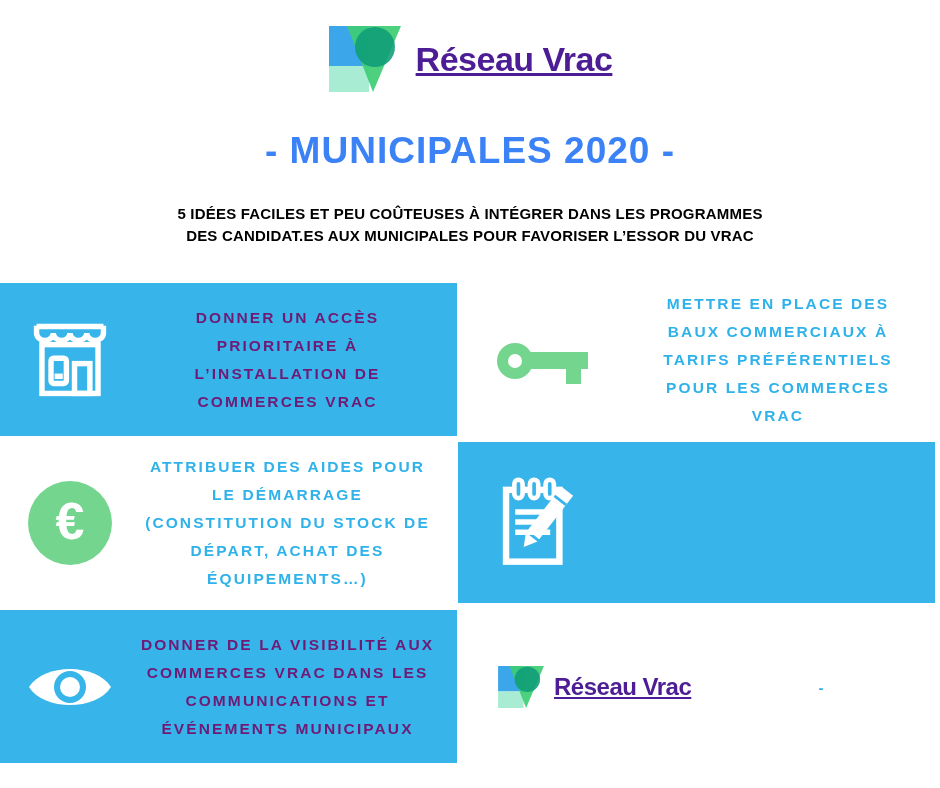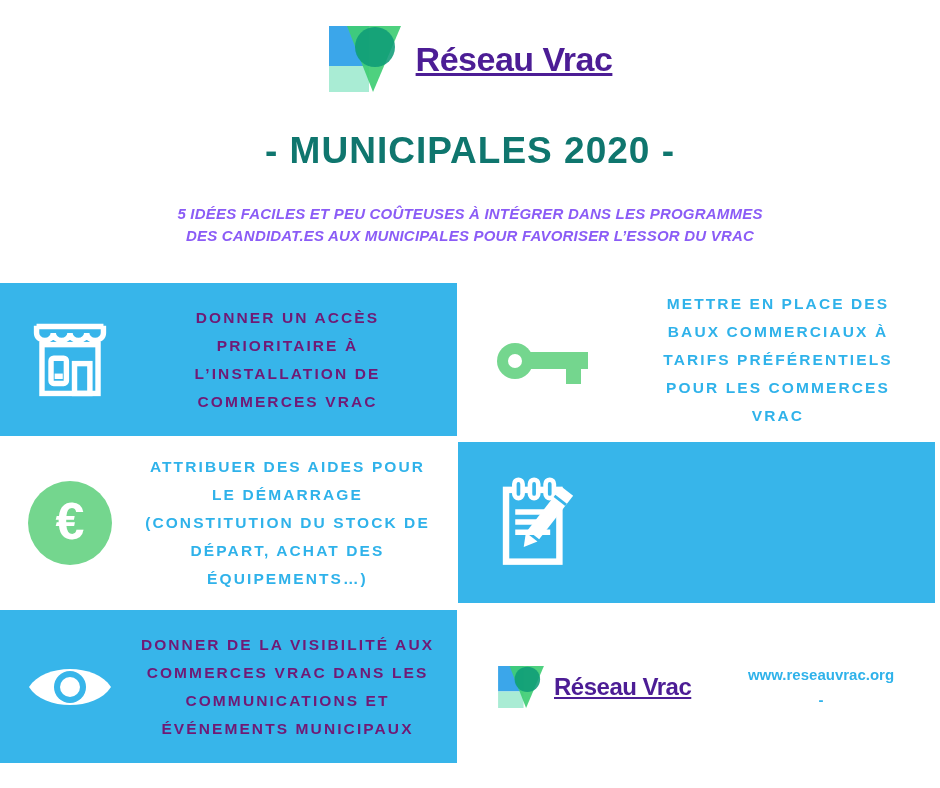--- a/index.html
+++ b/index.html
@@ -14,27 +14,27 @@
   .header-logo{
     position:absolute;top:26px;left:0;width:100%;
     display:flex;align-items:center;justify-content:center;gap:14px;
   }
   .logo-mark{display:block;}
   .logo-text{
     color:#4c1d95;font-size:34px;font-weight:bold;letter-spacing:-0.5px;text-decoration:underline;
   }
   .title{
     position:absolute;top:130px;left:0;width:100%;
-    text-align:center;color:#0f766e;font-size:37px;font-weight:800;
+    text-align:center;color:#3b82f6;font-size:37px;font-weight:800;
     letter-spacing:1px;
   }
   .subtitle{
     position:absolute;top:203px;left:0;width:100%;
-    text-align:center;color:#8b5cf6;font-size:15px;font-weight:bold;
-    line-height:22px;letter-spacing:0.2px;font-style:italic;
+    text-align:center;color:#000000;font-size:15px;font-weight:bold;
+    line-height:22px;letter-spacing:0.2px;
   }
   
   .tile{position:absolute;display:flex;align-items:center;}
   .tile.blue{background:#37b5ea;}
   .tile.white{background:#ffffff;}
   .t1{left:0;top:283px;width:457px;height:153px;}
   .t2{left:458px;top:283px;width:477px;height:153px;gap:13px;}
   .t3{left:0;top:442px;width:457px;height:161px;}
   .t4{left:458px;top:442px;width:477px;height:161px;}
   .t5{left:0;top:610px;width:457px;height:153px;}
@@ -170,18 +170,17 @@
     <div class="footer-logo">
       <svg class="logo-mark" width="46" height="42" viewBox="0 0 72 66">
         <rect x="0" y="0" width="40" height="40" fill="#3ba6ea"></rect>
         <rect x="0" y="40" width="40" height="26" fill="#a9ecd4"></rect>
         <polygon points="18,0 72,0 44,66" fill="#3fcd74" opacity="0.92"></polygon>
         <circle cx="46" cy="21" r="20" fill="#0f9c78" opacity="0.88"></circle>
       </svg>
       <span class="logo-text">Réseau Vrac</span>
     </div>
     <div class="contact">
-      <a href="#">www.reseauvrac.org</a>
       <span>-</span>
     </div>
   </div>
 
 </div>
 
 </body></html>

